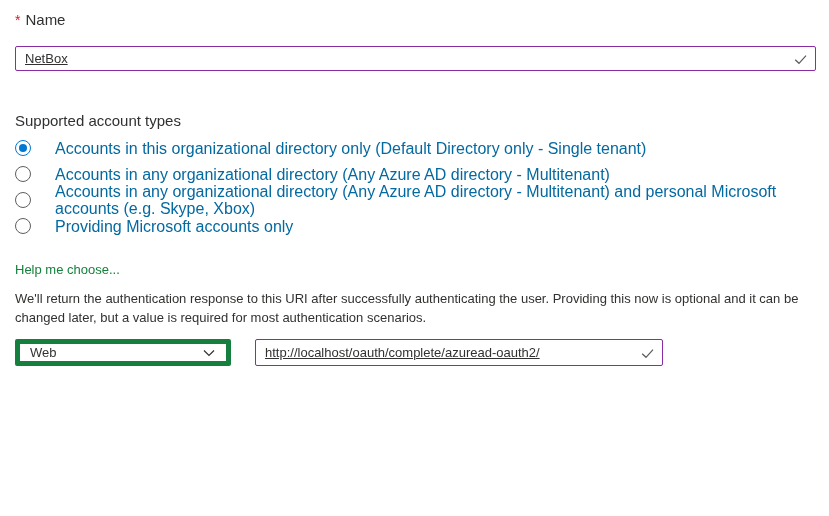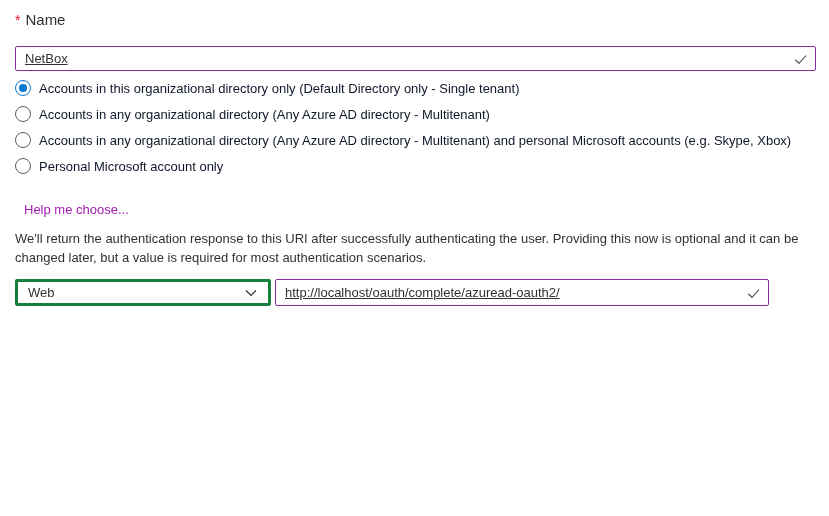--- a/index.html
+++ b/index.html
@@ -86,65 +86,64 @@
   }
   .radio.selected { border-color: #0078d4; }
   .radio.selected::after {
     content: "";
     width: 8px;
     height: 8px;
     border-radius: 50%;
     background: #0078d4;
   }
   .radio-label {
-    margin-left: 8px;
-    font-size: 13px;
+    margin-left: 24px;
+    font-size: 16px;
     line-height: 17px;
-    color: #0f172a;
+    color: #0369a1;
   }
 
   .link {
     display: inline-block;
     margin-top: 22px;
     font-size: 13px;
     line-height: 17px;
-    color: #a21caf;
+    color: #15803d;
     text-decoration: none;
     cursor: pointer;
-    margin-left: 9px;
   }
 
   #redirect-heading { margin-top: 47px; }
   #redirect-description {
     margin-top: 11px;
     line-height: 19px;
     max-width: 802px;
   }
 
   .redirect-controls {
     margin-top: 12px;
     display: flex;
     align-items: center;
   }
   .dropdown {
-    width: 256px;
+    width: 216px;
     height: 27px;
-    border: 3px solid #15803d;
+    border: 5px solid #15803d;
     border-radius: 2px;
     display: flex;
     align-items: center;
     justify-content: space-between;
     padding: 0 10px;
     cursor: pointer;
     background: #ffffff;
   }
   .dropdown-value { font-size: 13px; color: #323130; }
   #redirect-uri-wrap {
-    margin-left: 4px;
-    width: 494px;
+    margin-left: 24px;
+    width: 408px;
     height: 27px;
     justify-content: flex-end;
   }
 </style>
 </head>
 <body>
 
 <div class="page">
 
   
@@ -156,38 +155,39 @@
   <div class="text-field" id="name-input-wrap">
     <input type="text" value="NetBox" style="">
     <span class="valid-check">
       <svg width="15" height="15" viewBox="0 0 15 15">
           <path d="M2.2 8.2 L6 11.8 L13 4.2" stroke="#5a5a5a" stroke-width="1.2" fill="none"></path>
         </svg>
     </span>
   </div>
 
   
+  <div class="section-heading" id="account-types-heading">Supported account types</div>
 
 
   <div class="radio-group">
     <div class="radio-option">
       <span class="radio selected"></span>
       <span class="radio-label">Accounts in this organizational directory only (Default Directory only - Single tenant)</span>
     </div>
     <div class="radio-option">
       <span class="radio"></span>
       <span class="radio-label">Accounts in any organizational directory (Any Azure AD directory - Multitenant)</span>
     </div>
     <div class="radio-option">
       <span class="radio"></span>
       <span class="radio-label">Accounts in any organizational directory (Any Azure AD directory - Multitenant) and personal Microsoft accounts (e.g. Skype, Xbox)</span>
     </div>
     <div class="radio-option">
       <span class="radio"></span>
-      <span class="radio-label">Personal Microsoft account only</span>
+      <span class="radio-label">Providing Microsoft accounts only</span>
     </div>
   </div>
 
   <a class="link">Help me choose...</a>
 
   
 
   <div class="field-description" id="redirect-description">We'll return the authentication response to this URI after successfully authenticating the user. Providing this now is optional and it can be changed later, but a value is required for most authentication scenarios.</div>
 
   <div class="redirect-controls">

